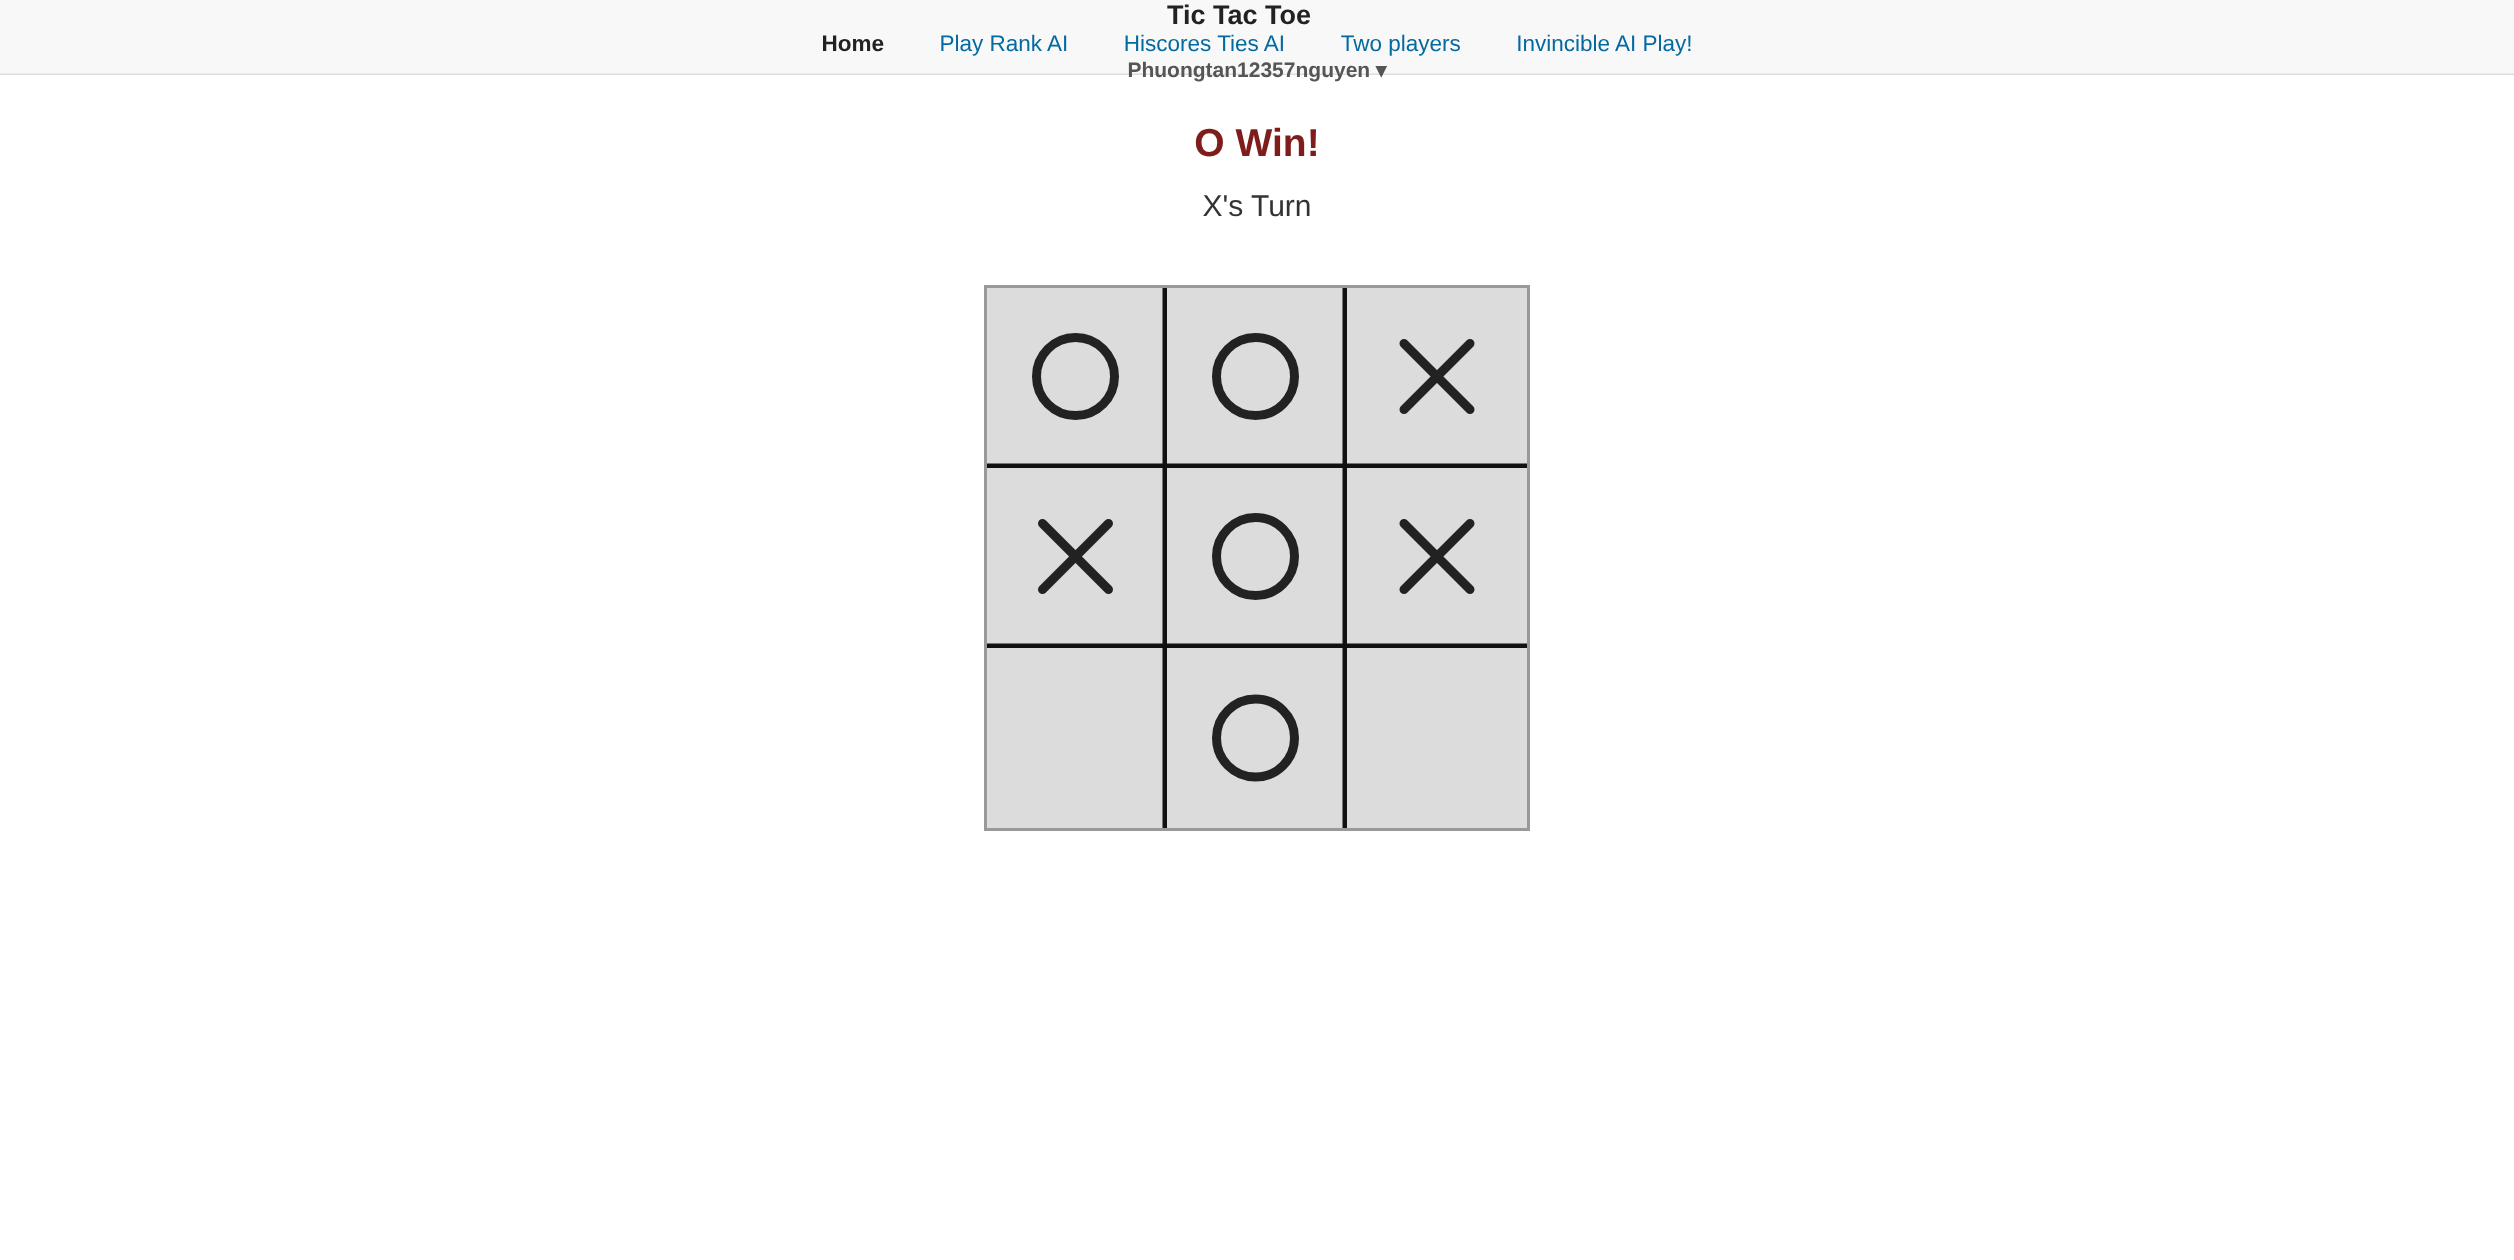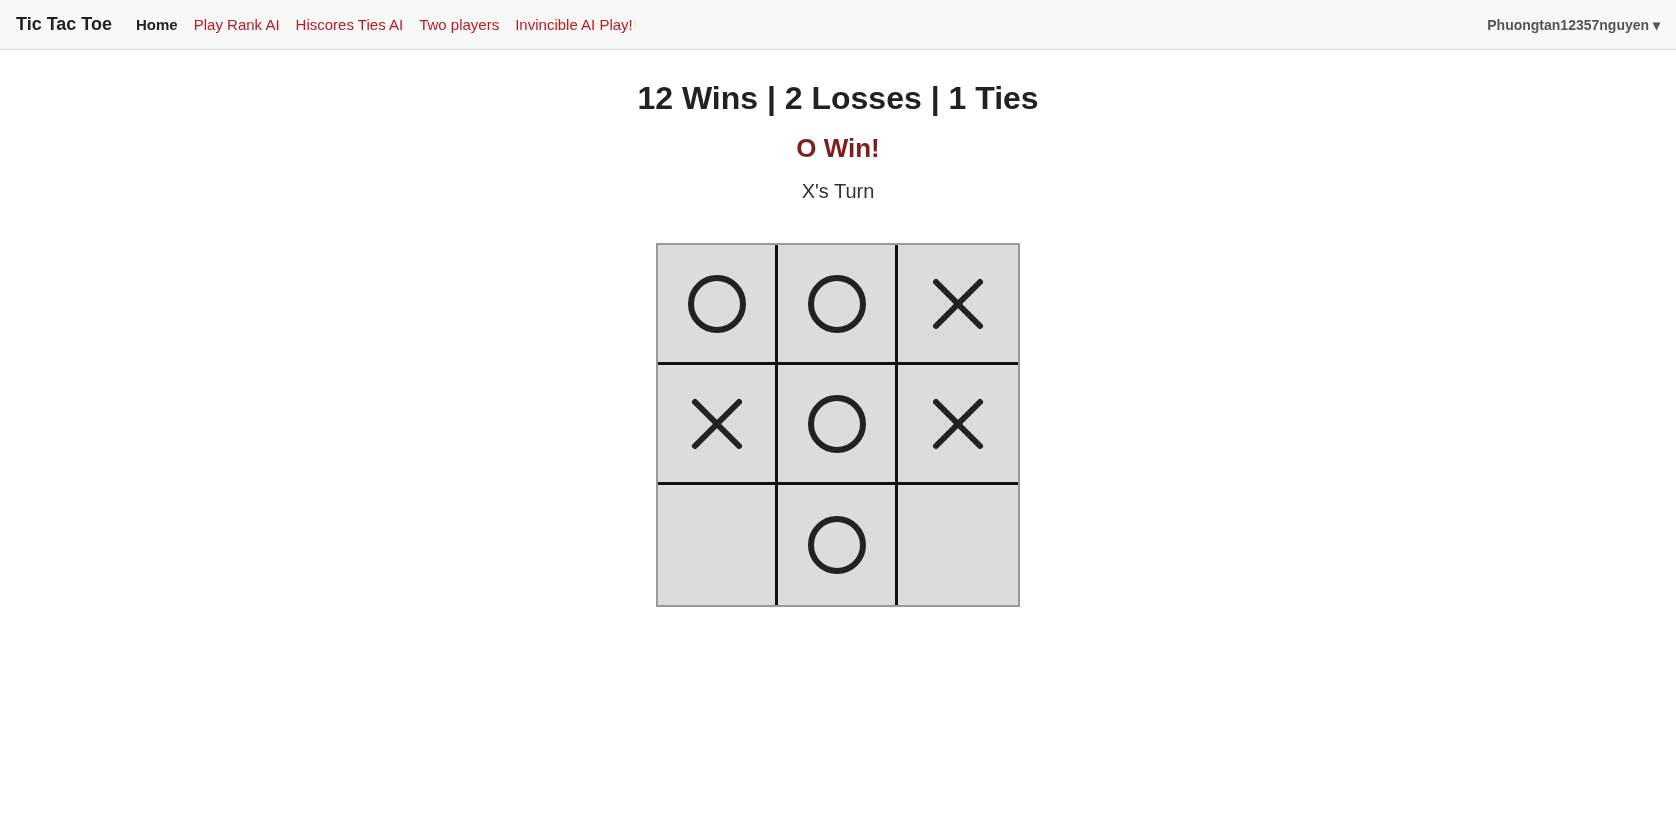--- a/index.html
+++ b/index.html
@@ -11,38 +11,39 @@
     }
 
     
     nav {
       display: flex;
       align-items: center;
       padding: 0 16px;
       height: 50px;
       border-bottom: 1px solid #ddd;
       background: #f8f8f8;
+      flex-direction: column;
     }
 
     .nav-brand {
       font-size: 18px;
       font-weight: bold;
       color: #222;
       margin-right: 24px;
     }
 
     .nav-links {
       display: flex;
-      gap: 16px;
+      gap: 37px;
       flex: 1;
     }
 
     .nav-link {
       font-size: 15px;
-      color: #b91c1c;
+      color: #0369a1;
       text-decoration: none;
       cursor: pointer;
     }
 
     .nav-link.active {
       color: #222;
       font-weight: 600;
     }
 
     .nav-user {
@@ -145,21 +146,20 @@
     <a class="nav-link">Play Rank AI</a>
     <a class="nav-link">Hiscores Ties AI</a>
     <a class="nav-link">Two players</a>
     <a class="nav-link">Invincible AI Play!</a>
   </div>
   <span class="nav-user">Phuongtan12357nguyen ▾</span>
 </nav>
 
 <div class="main">
 
-  <div class="score-line">12 Wins | 2 Losses | 1 Ties</div>
 
   <div class="win-announcement">O Win!</div>
 
 
   <div class="turn-label">X's Turn</div>
 
   <div class="board" id="game-board">
 
   <div class="cell" style="border-right: 3px solid rgb(17, 17, 17); border-bottom: 3px solid rgb(17, 17, 17); border-top: none; border-left: none; border-image: initial;">
         <svg viewBox="0 0 72 72" class="o-symbol">

